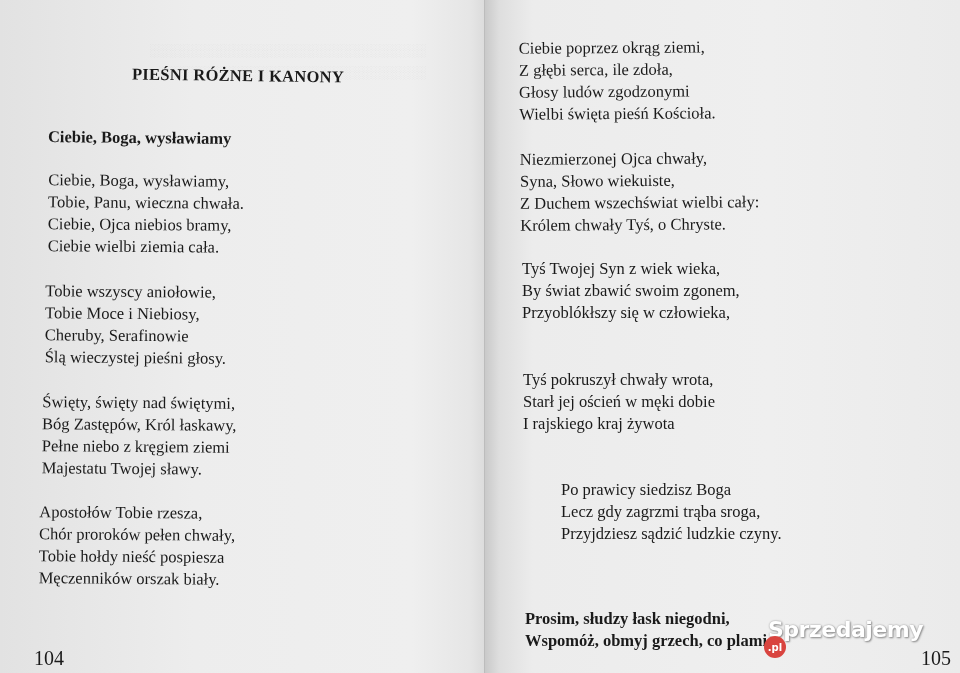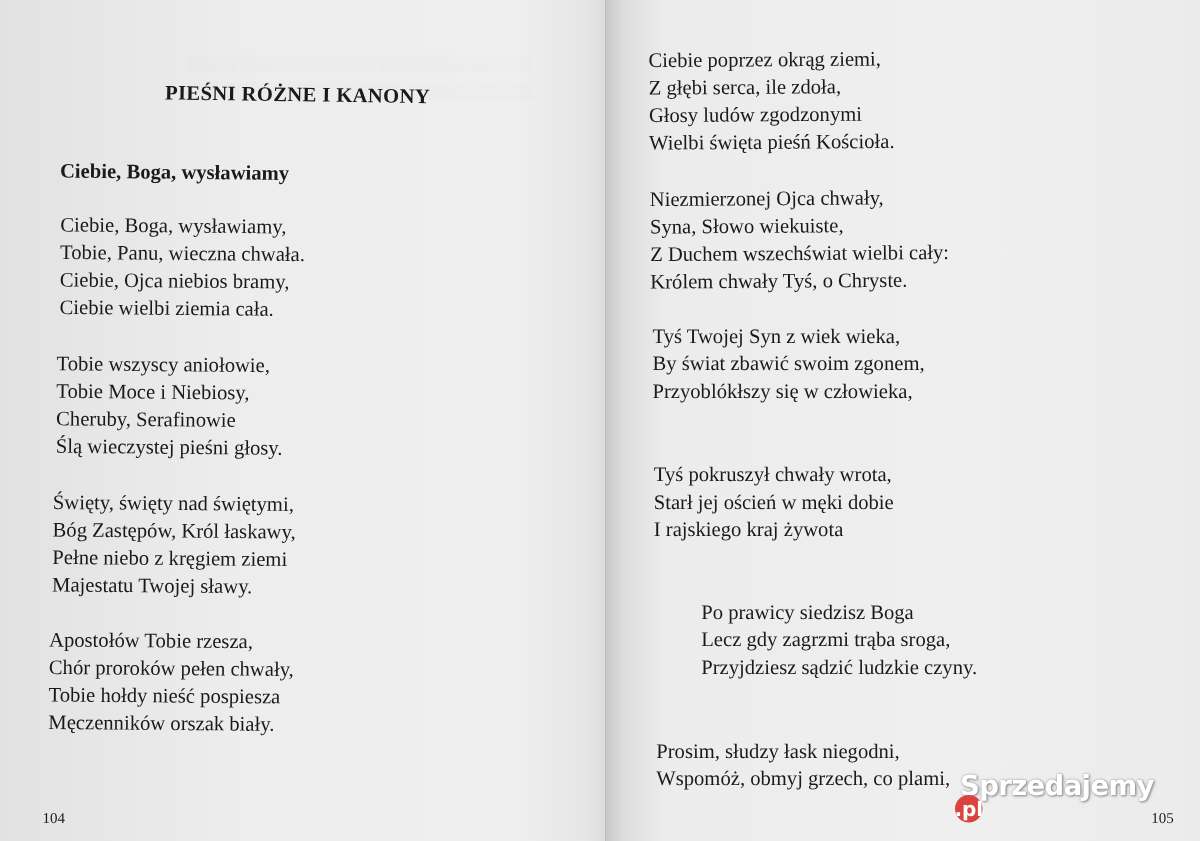--- a/index.html
+++ b/index.html
@@ -32,35 +32,35 @@
     }
     .song-title {
       position: absolute; left: 48px; top: 128px;
       font-weight: bold; font-size: 16.5px;
       transform: rotate(0.6deg);
     }
     .stanza { position: absolute; font-size: 16.5px; line-height: 22px; }
     .stanza div { white-space: nowrap; }
     .left-stanza { transform: rotate(0.5deg); }
     .right-stanza { transform: rotate(-0.4deg); }
-    .page-num { position: absolute; font-size: 12px; }
+    .page-num { position: absolute; font-size: 20px; }
     .watermark {
       position: absolute; left: 768px; top: 617px;
       display: flex; align-items: flex-start; flex-direction: column;
     }
     .wm-text {
       font-family: "DejaVu Sans", sans-serif; font-weight: bold;
       font-size: 22px; color: #ffffff; letter-spacing: -0.5px;
       text-shadow: 0 0 2px #9a9a9a, 1px 1px 2px #8a8a8a;
     }
     .wm-badge {
       width: 22px; height: 22px; border-radius: 50%;
       background: #d9443f; color: #fff;
       font-family: "DejaVu Sans", sans-serif; font-weight: bold;
-      font-size: 16px; display: flex; align-items: center; justify-content: center;
+      font-size: 10px; display: flex; align-items: center; justify-content: center;
       margin-left: -4px; margin-top: -6px;
     }
   </style>
 </head>
 <body>
 
 <div class="spread">
 
   <div class="page page-left">
     <div class="ghost" style="left:150px; top:40px;">░░░░░░░░░░░░░░░░░░░░░░░░░░░░░░
@@ -126,21 +126,21 @@
       <div>Starł jej oścień w męki dobie</div>
       <div>I rajskiego kraj żywota</div>
     </div>
 
     <div class="stanza" style="left:39px; top:479px;margin-left:37px;">
       <div>Po prawicy siedzisz Boga</div>
       <div>Lecz gdy zagrzmi trąba sroga,</div>
       <div>Przyjdziesz sądzić ludzkie czyny.</div>
     </div>
 
-    <div class="stanza" style="left:40px; top:590px;">
+    <div class="stanza" style="left:40px; top:608px;font-weight:bold;">
       <div>Prosim, słudzy łask niegodni,</div>
       <div>Wspomóż, obmyj grzech, co plami,</div>
     </div>
 
     <div class="page-num" style="left:436px; top:647px;">105</div>
   </div>
 
   <div class="watermark">
     <span class="wm-text">Sprzedajemy</span>
     <span class="wm-badge">.pl</span>

